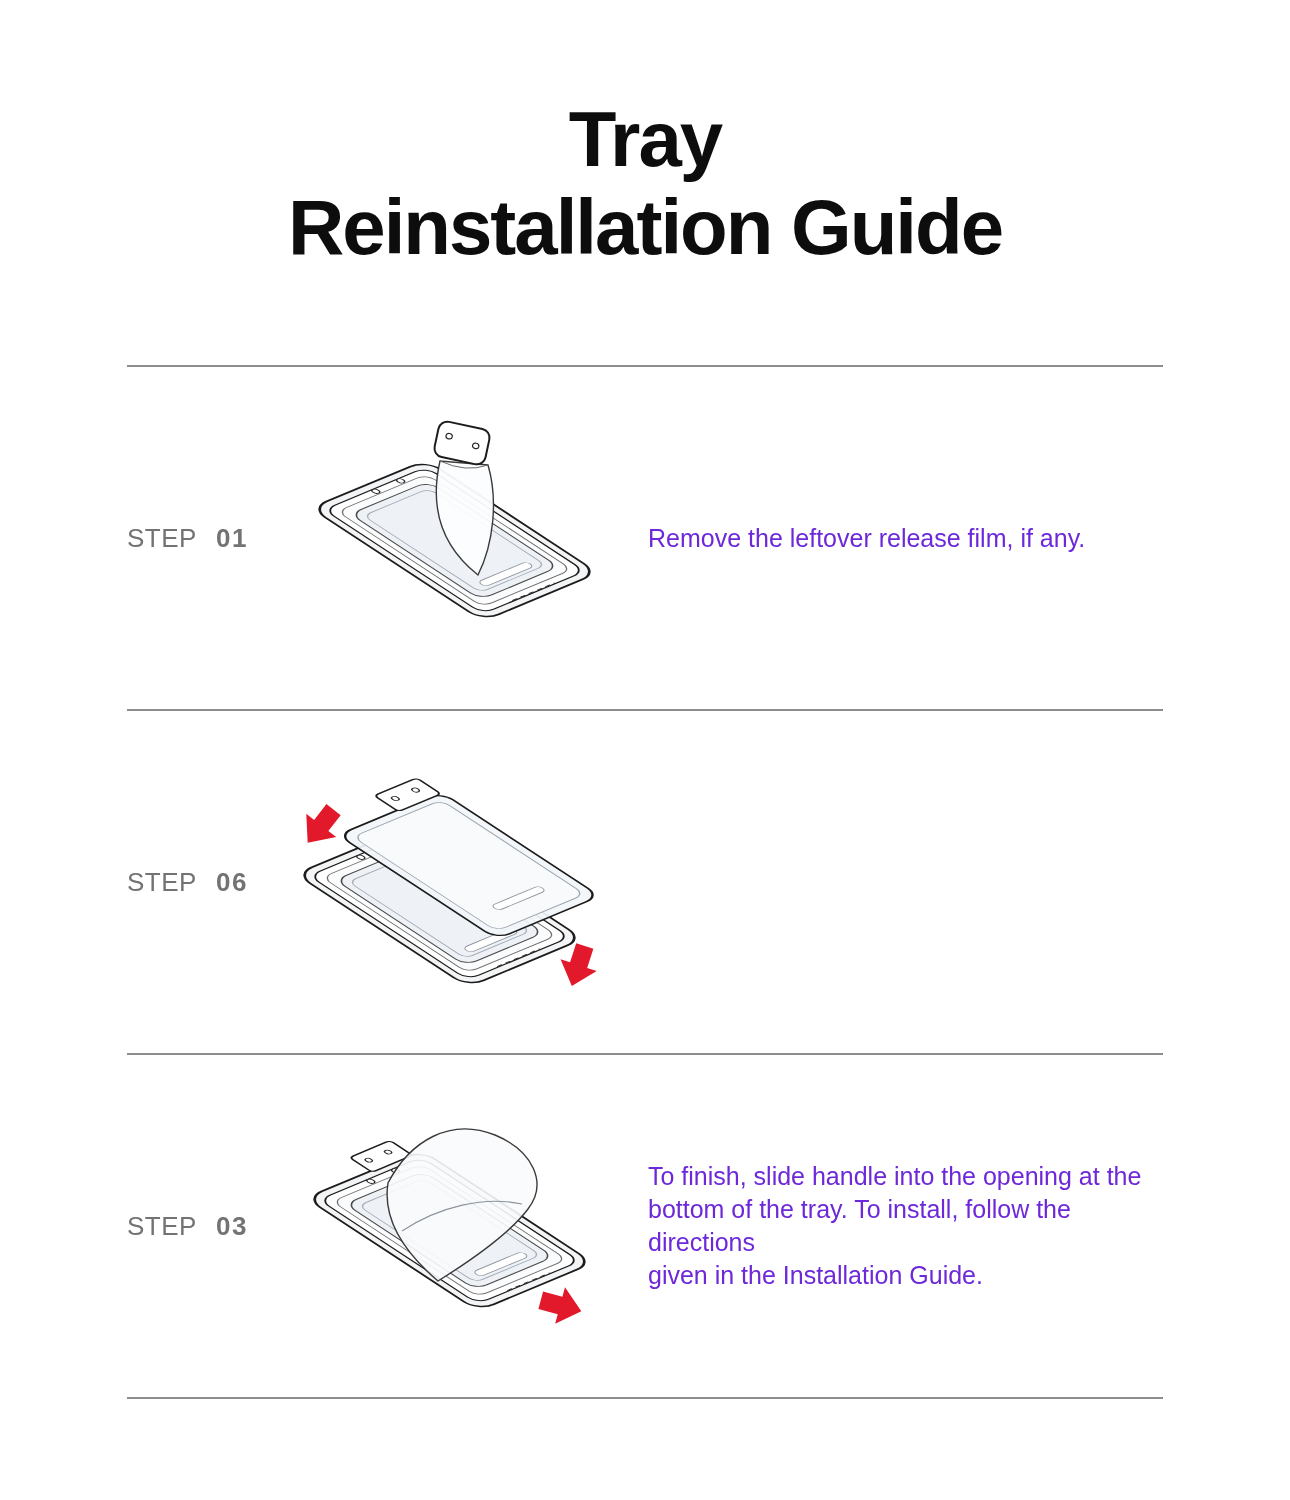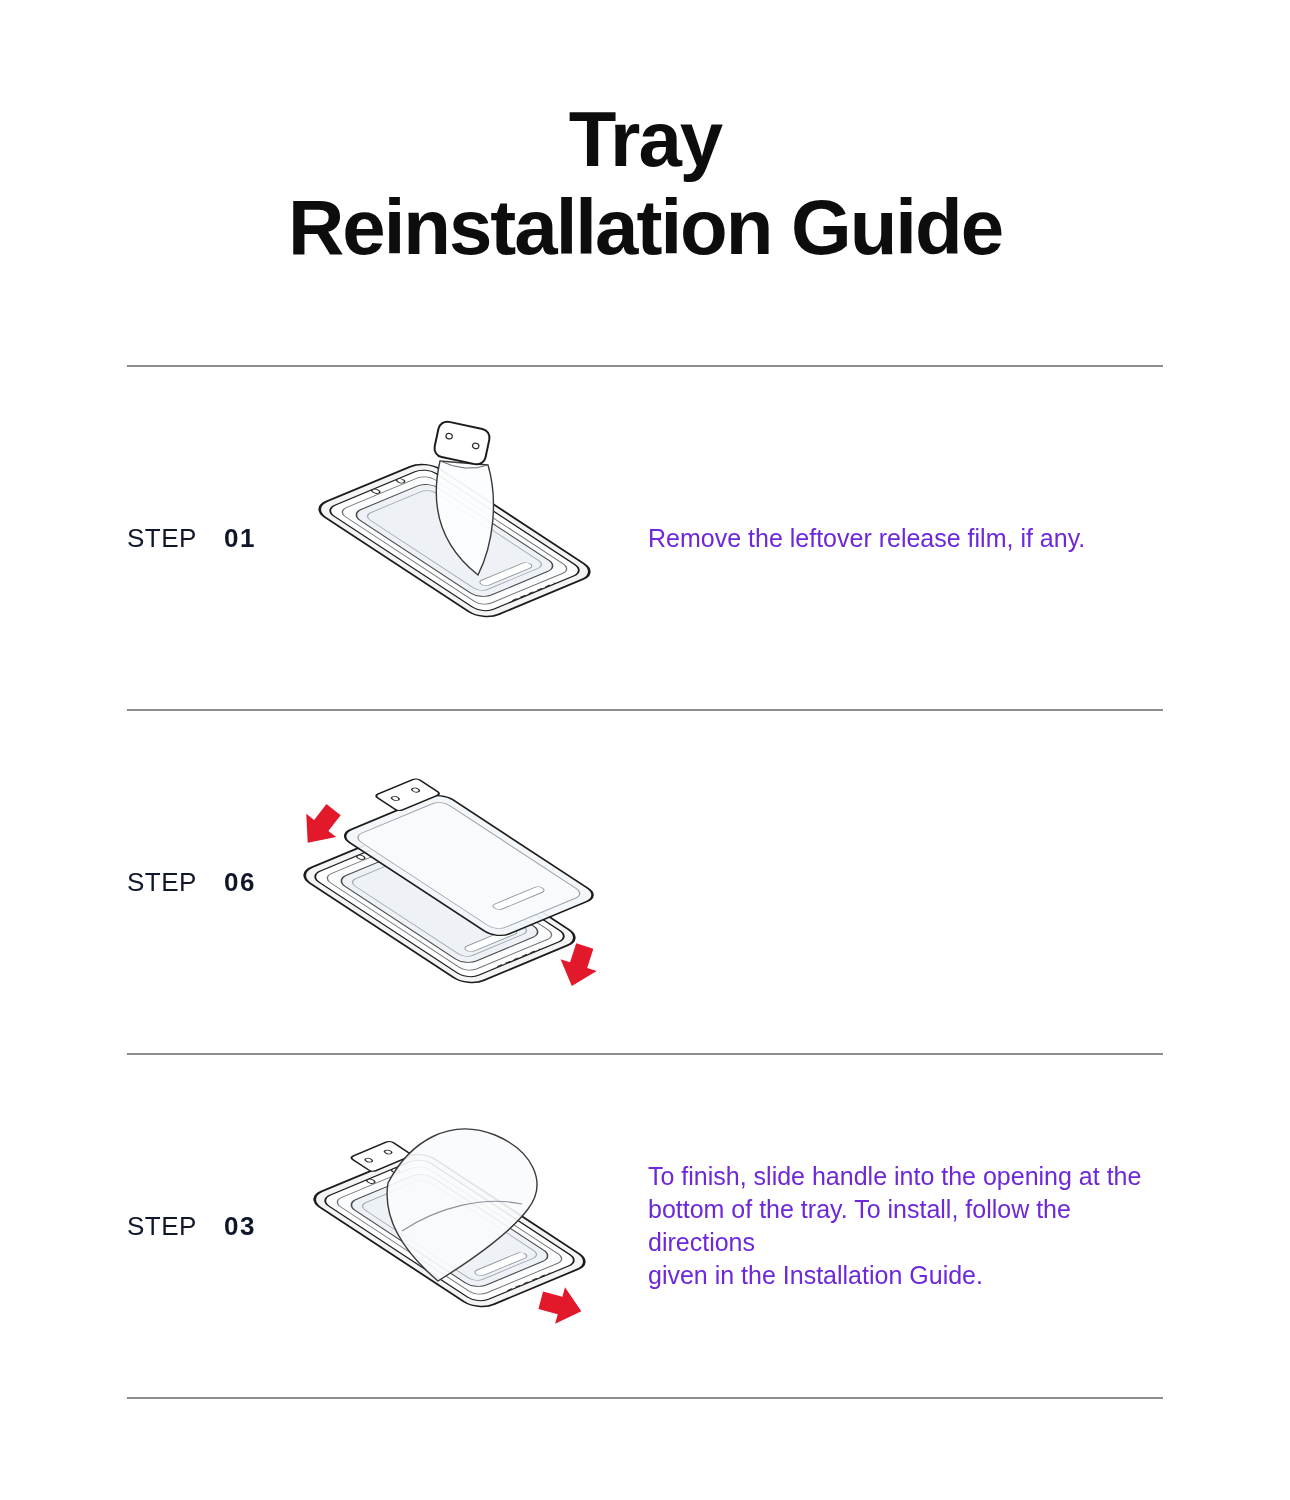--- a/index.html
+++ b/index.html
@@ -9,24 +9,24 @@
   .title-block { height:365px; display:flex; align-items:center; justify-content:center; }
   .page-title {
     margin:0; font-size:78px; line-height:88px; font-weight:bold;
     letter-spacing:-2px; text-align:center; white-space:pre-line; color:#0d0d0d;
   }
 
   .divider { width:1036px; height:2px; background:#8d8d8d; margin:0 auto; }
 
   .step-row { height:342px; display:flex; align-items:center;
               padding:0 124px 0 127px; box-sizing:border-box; }
-  .step-label { width:163px; flex:none; font-size:26px; color:#0f172a;
+  .step-label { width:163px; flex:none; font-size:26px; color:#737373;
                 display:flex; align-items:baseline; }
   .step-word { letter-spacing:0.5px; font-weight:normal; }
-  .step-num  { font-weight:bold; margin-left:27px; letter-spacing:1.5px;text-align:right; }
+  .step-num  { font-weight:bold; margin-left:19px; letter-spacing:1.5px;text-align:right; }
 
   .figure { flex:none; width:330px; height:250px; }
   .figure svg { display:block; }
 
   .desc { margin:0 0 0 28px; font-size:25px; line-height:33px; color:#6d28d9;
           white-space:pre-line; max-width:500px; }
 
   .defs-holder { position:absolute; width:0; height:0; overflow:hidden; }
 </style>
 </head>

